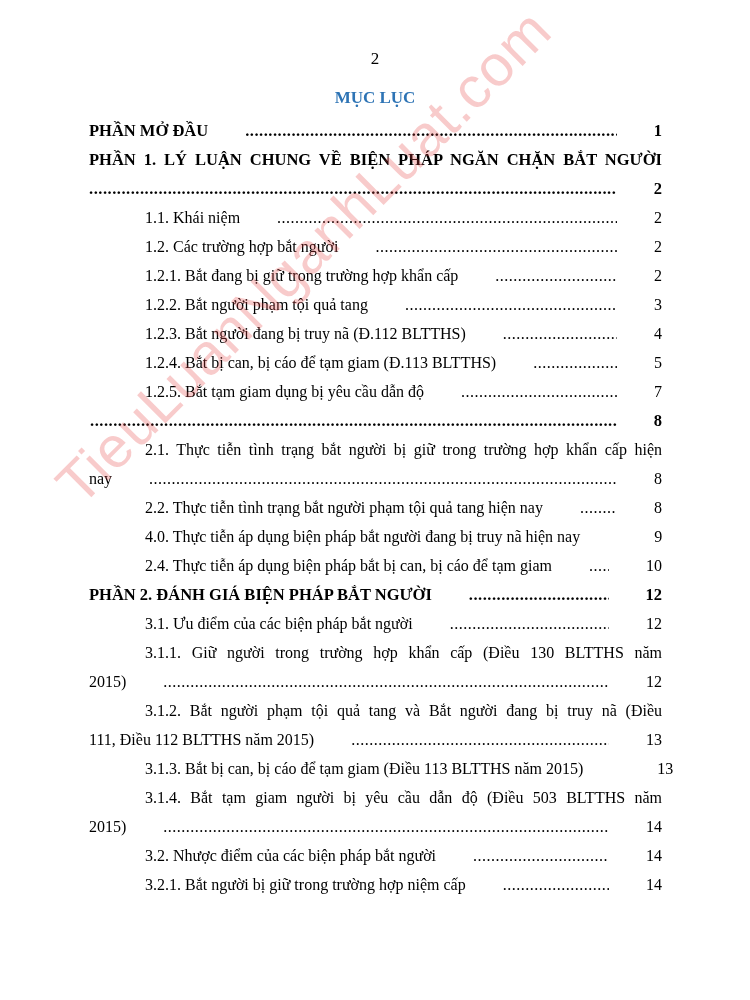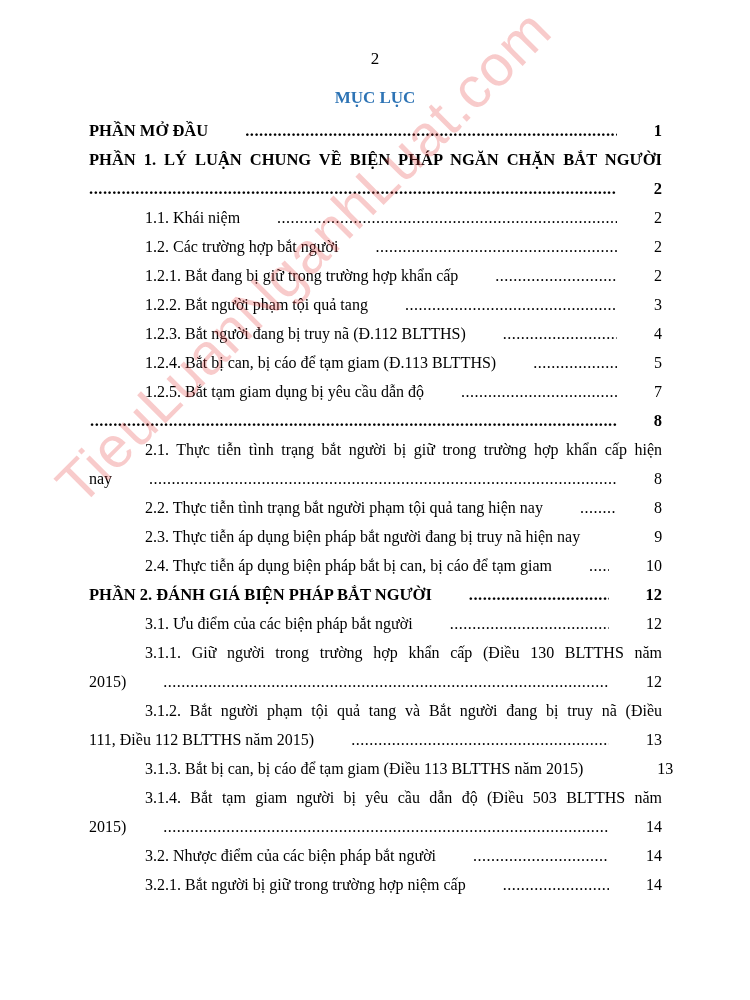--- a/index.html
+++ b/index.html
@@ -172,21 +172,21 @@
     <span class="page">8</span>
   </div>
 
   <div class="toc-line indent">
     <span class="text">2.2. Thực tiễn tình trạng bắt người phạm tội quả tang hiện nay</span>
     <span class="leader"></span>
     <span class="page">8</span>
   </div>
 
   <div class="toc-line indent">
-    <span class="text">2.3. Thực tiễn áp dụng biện pháp bắt người đang bị truy nã hiện nay</span>
+    <span class="text">4.0. Thực tiễn áp dụng biện pháp bắt người đang bị truy nã hiện nay</span>
     <span class="leader"></span>
     <span class="page">9</span>
   </div>
 
   <div class="toc-line indent">
     <span class="text">2.4. Thực tiễn áp dụng biện pháp bắt bị can, bị cáo để tạm giam</span>
     <span class="leader"></span>
     <span class="page">10</span>
   </div>
 

